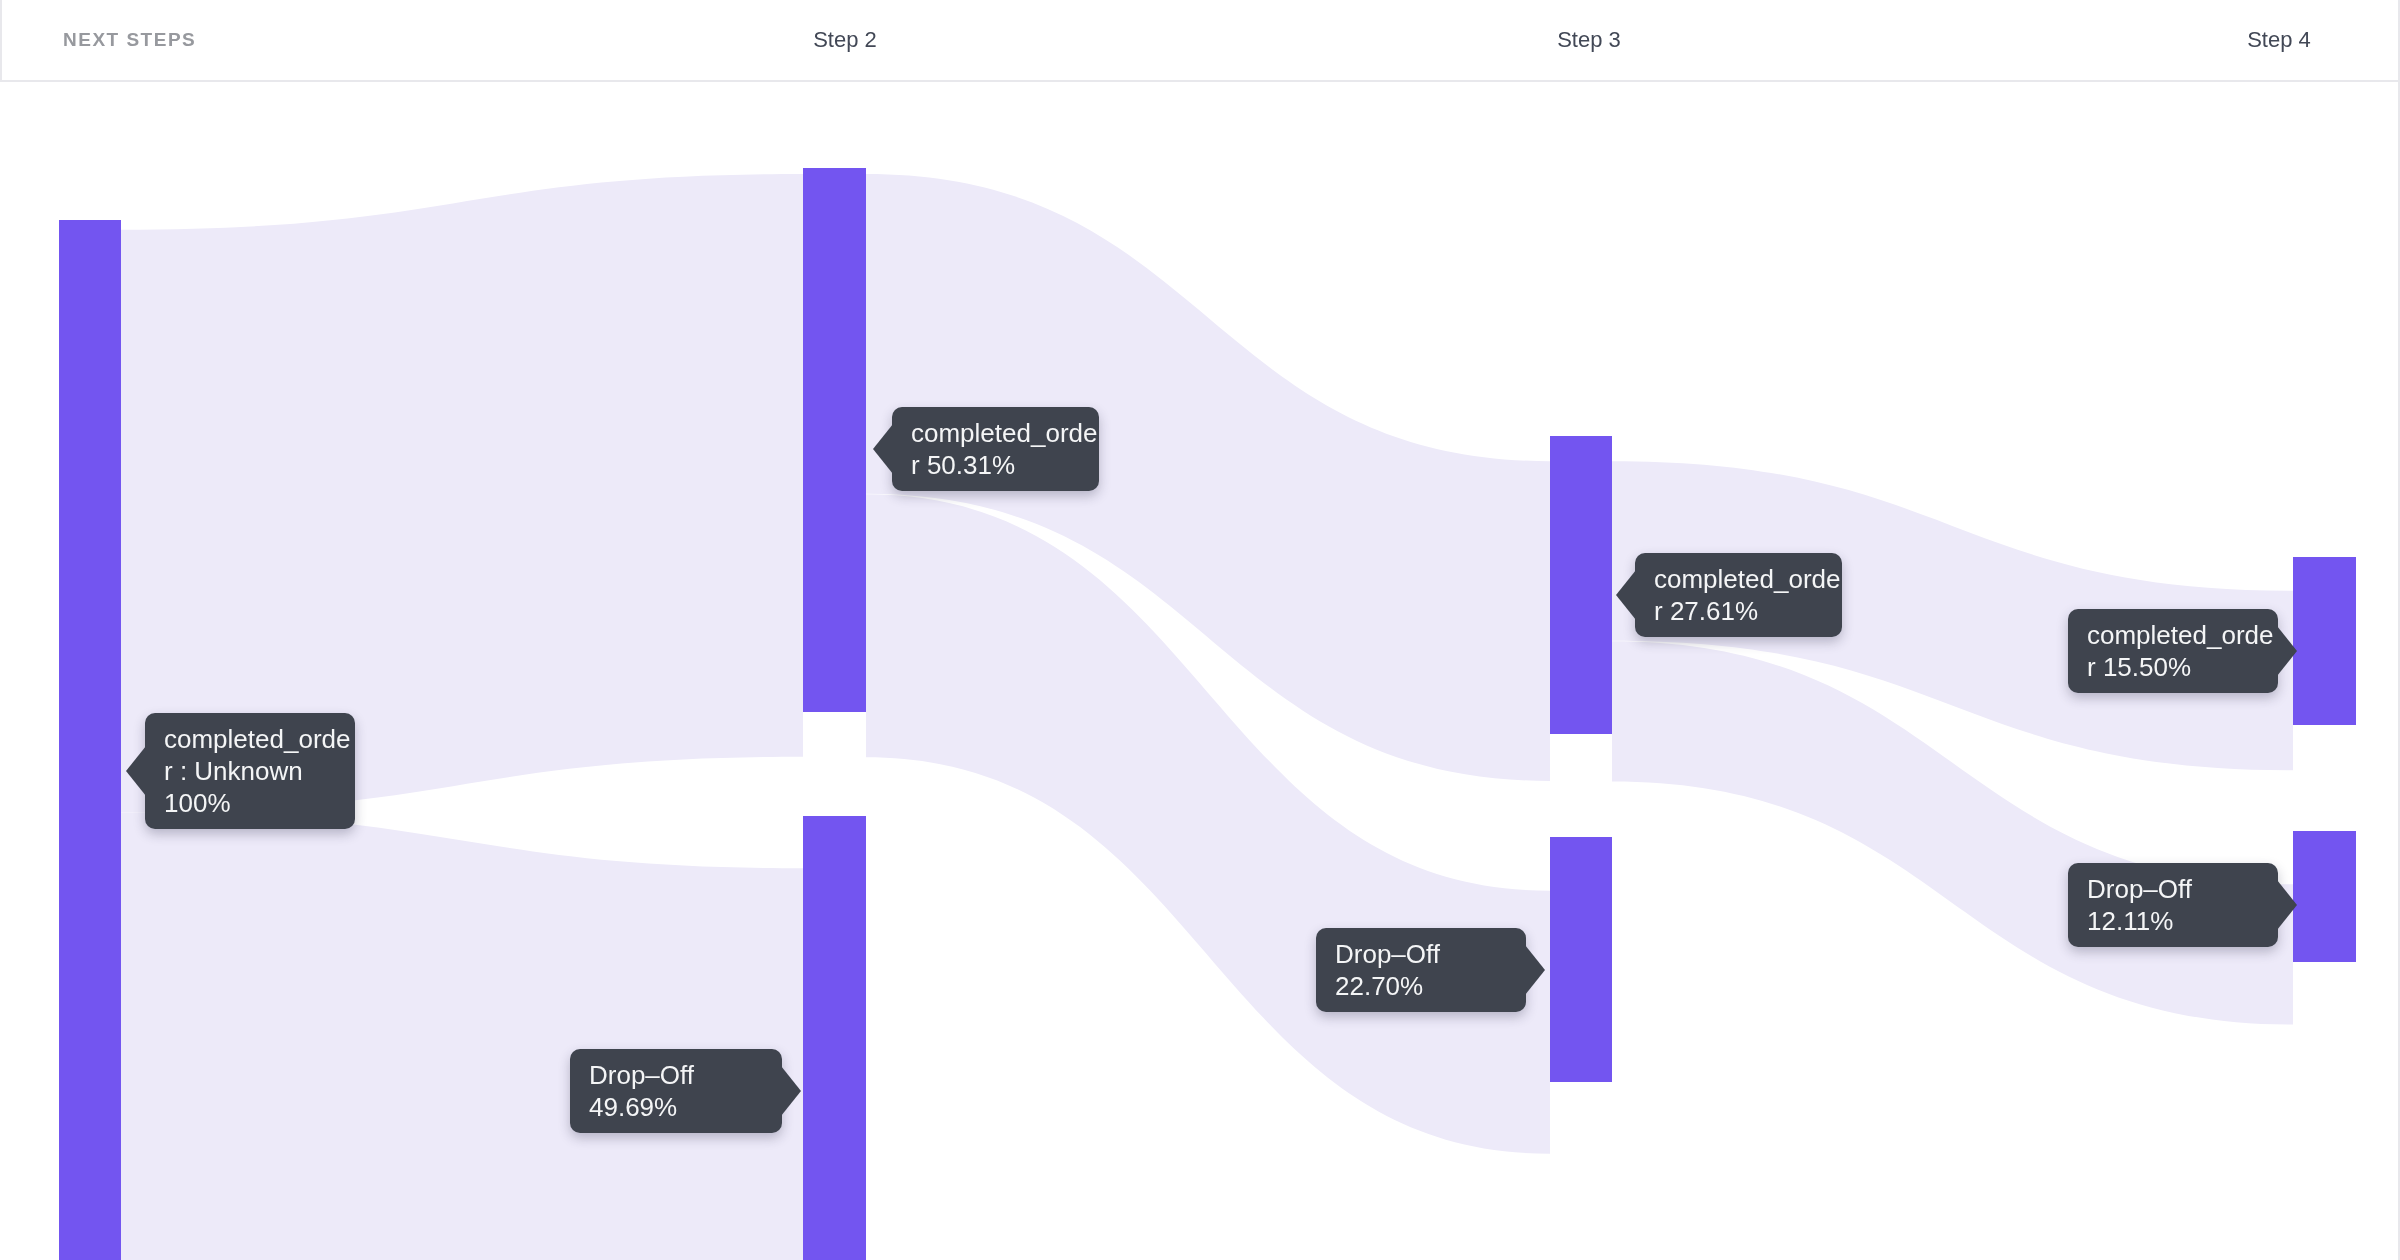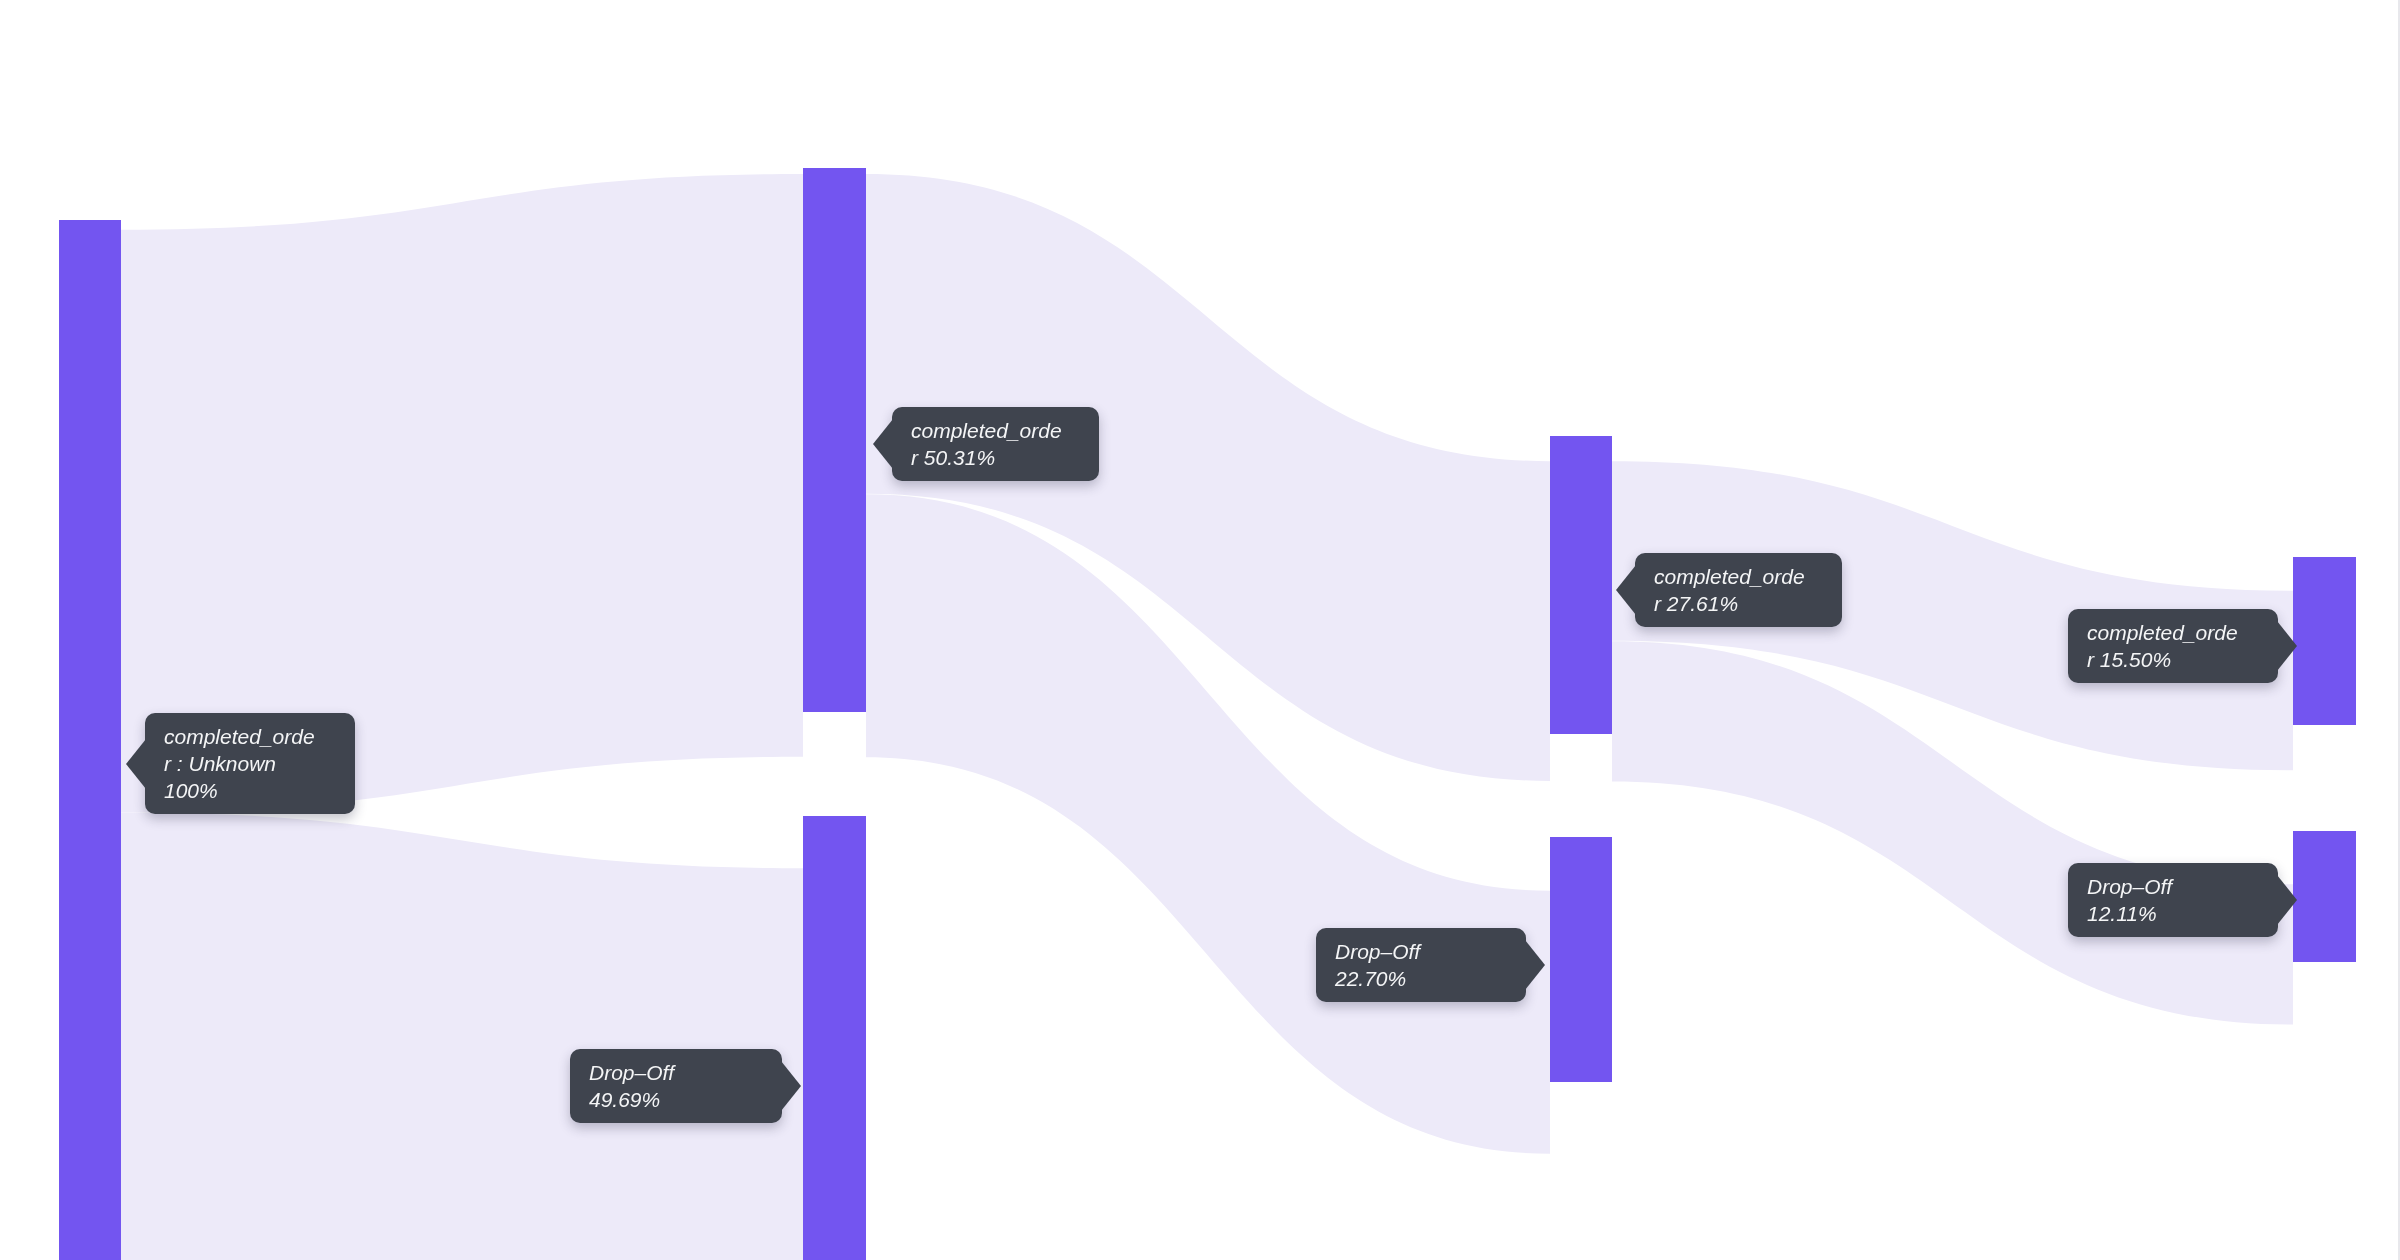--- a/index.html
+++ b/index.html
@@ -64,26 +64,25 @@
     background: var(--node-color, #7355f0);
     z-index: 2;
   }
 
   .tooltip {
     position: absolute;
     background: var(--tt-bg, #3f444e);
     color: var(--tt-text, #f4f5f6);
     border-radius: 10px;
     padding: 10px 19px;
-    font-size: 21px;
-    line-height: 27px;
+    font-size: 26px;
+    line-height: 32px;
     white-space: pre-line;
     box-shadow: 0 5px 12px rgba(40, 40, 70, 0.28);
     z-index: 4;
-    font-style: italic;
   }
   .tooltip .tt-arrow {
     position: absolute;
     top: 50%;
     width: 0; height: 0;
     border-top: 25px solid transparent;
     border-bottom: 25px solid transparent;
     transform: translateY(-50%);
   }
   .tooltip .tt-arrow.arrow-left {
@@ -93,20 +92,26 @@
   .tooltip .tt-arrow.arrow-right {
     right: -19px;
     border-left: 20px solid var(--tt-bg, #3f444e);
   }
 </style>
 </head>
 <body>
 
 <div class="panel">
 
+  <div class="panel-header">
+    <div class="panel-title">NEXT STEPS</div>
+    <div class="step-label" style="left: 843px;">Step 2</div>
+    <div class="step-label" style="left: 1587px;">Step 3</div>
+    <div class="step-label" style="left: 2277px;">Step 4</div>
+  </div>
 
   <div class="chart-area">
     <svg class="flow-svg" viewBox="0 84 2400 1176" preserveAspectRatio="none" xmlns="http://www.w3.org/2000/svg">
         <path d="M 121 220 C 462 220, 462 168, 803 168 L 803 711.8511000000001 C 462 711.8511000000001, 462 763.8511000000001, 121 763.8511000000001 Z"></path>
         <path d="M 121 764 C 462 764, 462 816, 803 816 L 803 1353.1489000000001 C 462 1353.1489000000001, 462 1301.1489000000001, 121 1301.1489000000001 Z"></path>
         <path d="M 866 168 C 1208 168, 1208 436, 1550 436 L 1550 734.4641 C 1208 734.4641, 1208 466.46410000000003, 866 466.46410000000003 Z"></path>
         <path d="M 866 467 C 1208 467, 1208 837, 1550 837 L 1550 1082.387 C 1208 1082.387, 1208 712.387, 866 712.387 Z"></path>
         <path d="M 1612 436 C 1952.5 436, 1952.5 557, 2293 557 L 2293 724.5550000000001 C 1952.5 724.5550000000001, 1952.5 603.5550000000001, 1612 603.5550000000001 Z"></path>
         <path d="M 1612 604 C 1952.5 604, 1952.5 831, 2293 831 L 2293 961.9091 C 1952.5 961.9091, 1952.5 734.9091, 1612 734.9091 Z"></path>
       </svg>

